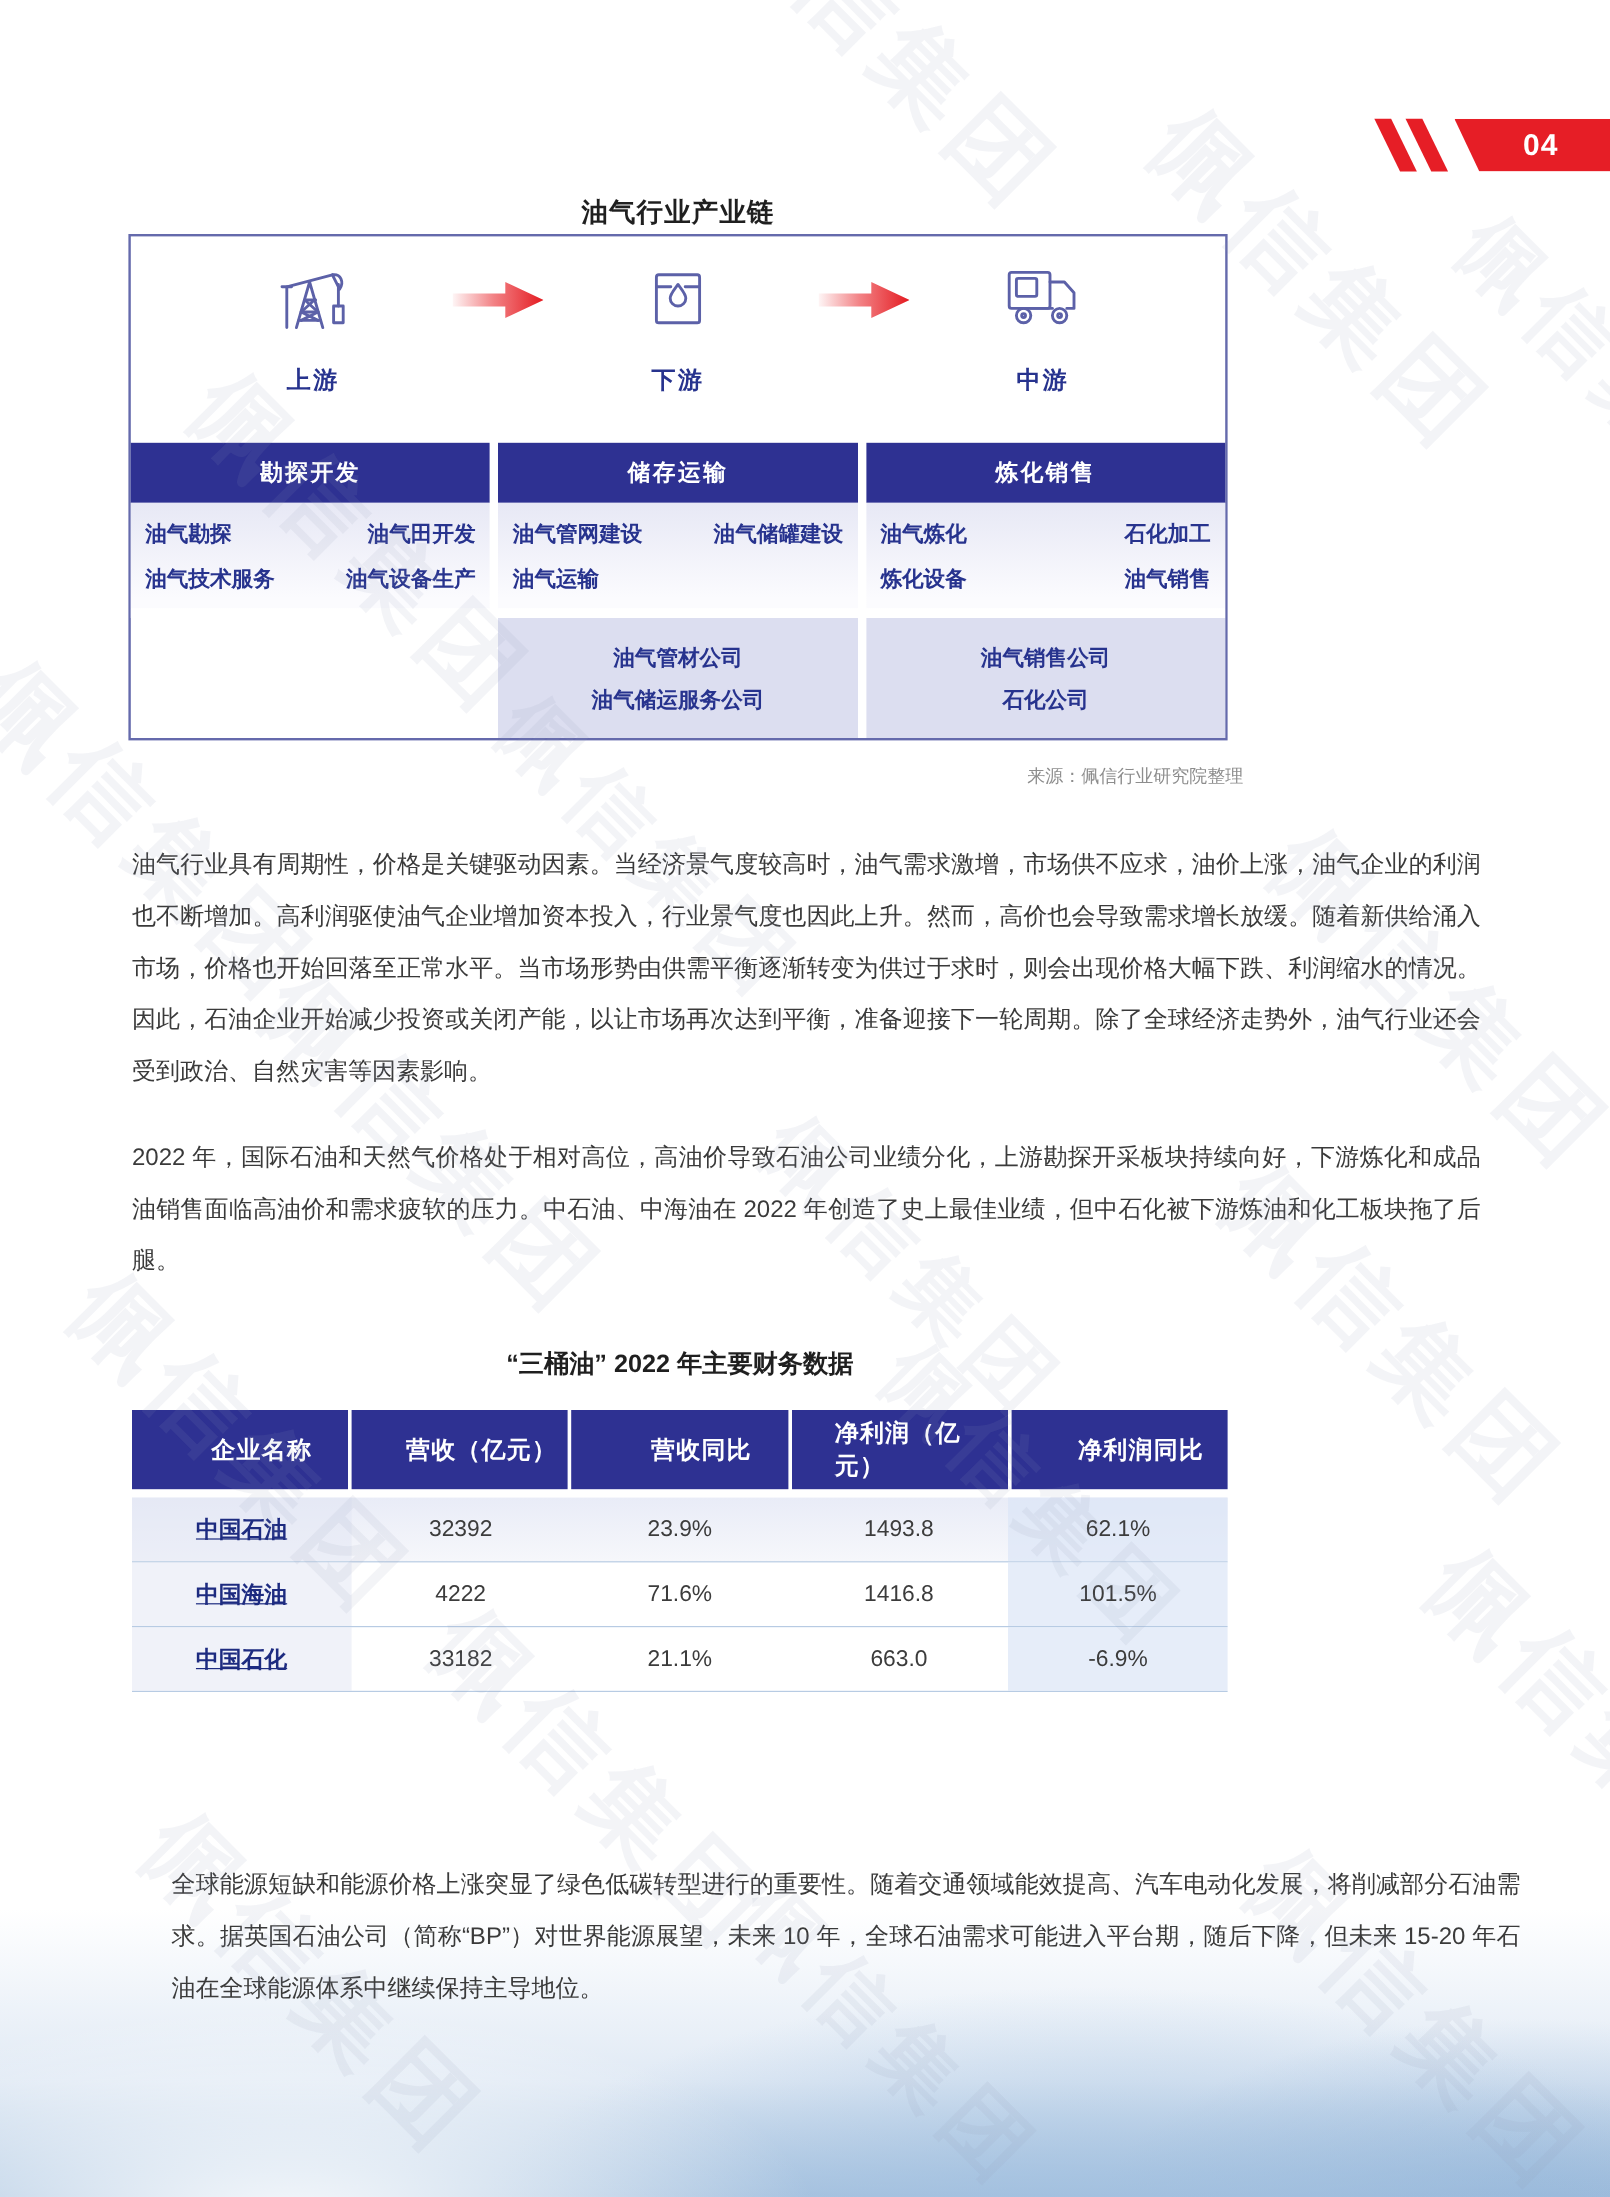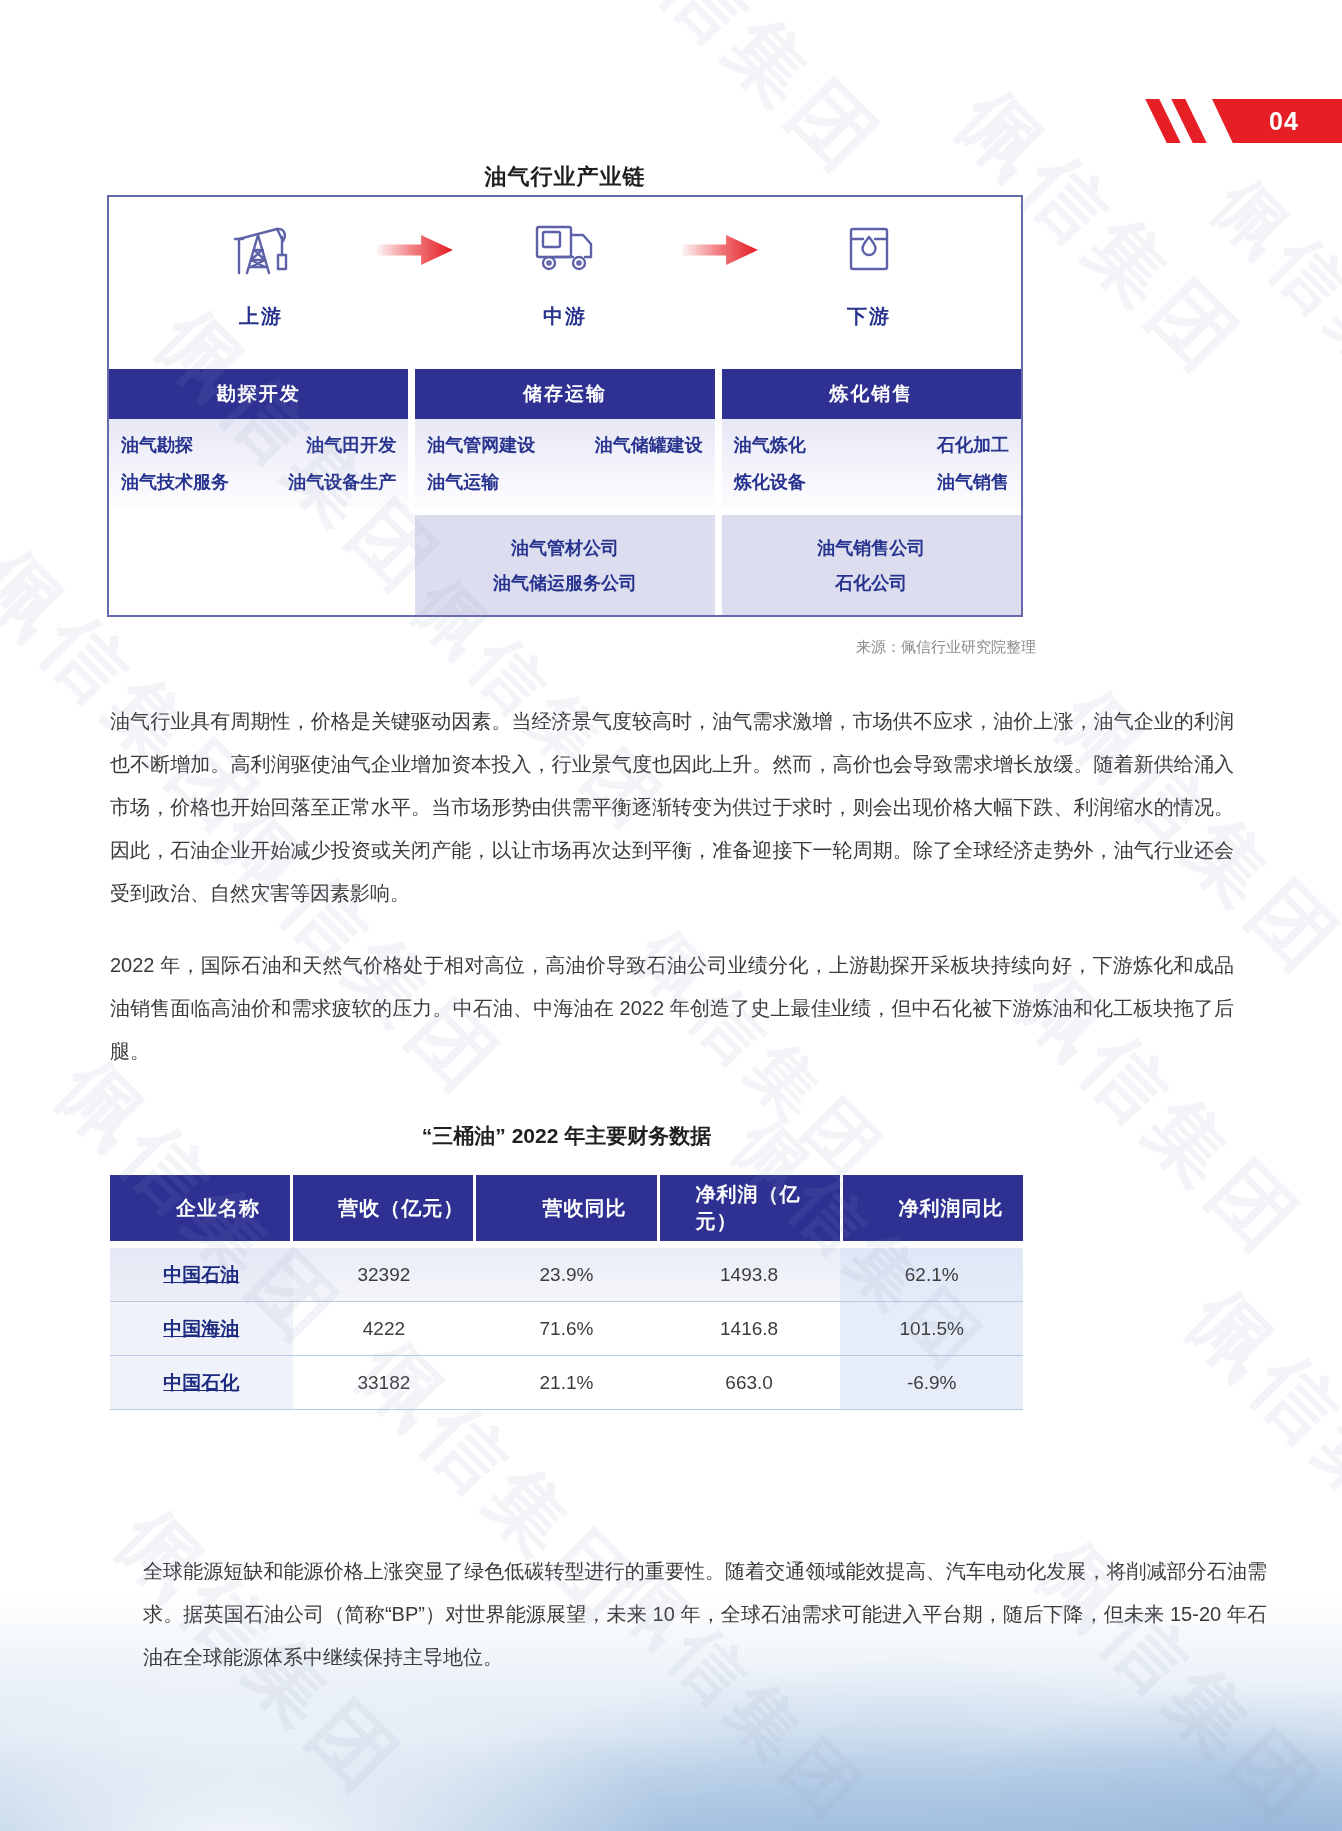--- a/index.html
+++ b/index.html
@@ -111,41 +111,41 @@
             <path d="M57 24 L57 42"></path>
             <rect x="53" y="42" width="8" height="14"></rect>
             <path d="M14 26 L14 60 M10 26 h8"></path>
           </svg>
         </span>
         <span class="flow-label">上游</span>
       </div>
       <div class="flow-cell">
         <span class="flow-icon">
           <svg viewBox="0 0 72 72" width="72" height="72" fill="none" stroke="#5c61a8" stroke-width="2.4" stroke-linecap="round" stroke-linejoin="round">
+            <rect x="18" y="16" width="36" height="40" rx="2"></rect>
+            <path d="M18 26 h12 M42 26 h12"></path>
+            <path d="M36 24 c4 5.5 6.5 8 6.5 11.5 a6.5 6.5 0 1 1 -13 0 C29.5 32 32 29.5 36 24 Z"></path>
+          </svg>
+        </span>
+        <span class="flow-label">下游</span>
+      </div>
+      <div class="flow-cell">
+        <span class="flow-icon">
+          <svg viewBox="0 0 72 72" width="72" height="72" fill="none" stroke="#5c61a8" stroke-width="2.4" stroke-linecap="round" stroke-linejoin="round">
             <rect x="8" y="14" width="34" height="30" rx="2"></rect>
             <rect x="14" y="19" width="17" height="15" rx="1.5"></rect>
             <path d="M42 22 h12 l8 9 v13 h-6"></path>
             <path d="M26 44 h18"></path>
             <circle cx="20" cy="50" r="6"></circle>
               <circle cx="20" cy="50" r="1.6"></circle>
             <circle cx="50" cy="50" r="6"></circle>
               <circle cx="50" cy="50" r="1.6"></circle>
           </svg>
         </span>
         <span class="flow-label">中游</span>
-      </div>
-      <div class="flow-cell">
-        <span class="flow-icon">
-          <svg viewBox="0 0 72 72" width="72" height="72" fill="none" stroke="#5c61a8" stroke-width="2.4" stroke-linecap="round" stroke-linejoin="round">
-            <rect x="18" y="16" width="36" height="40" rx="2"></rect>
-            <path d="M18 26 h12 M42 26 h12"></path>
-            <path d="M36 24 c4 5.5 6.5 8 6.5 11.5 a6.5 6.5 0 1 1 -13 0 C29.5 32 32 29.5 36 24 Z"></path>
-          </svg>
-        </span>
-        <span class="flow-label">下游</span>
       </div>
       <div class="arrow arrow-1"></div>
       <div class="arrow arrow-2"></div>
     </div>
 
     <div class="cols">
 
       <div class="col">
         <div class="col-header">勘探开发</div>
         <div class="col-items">

